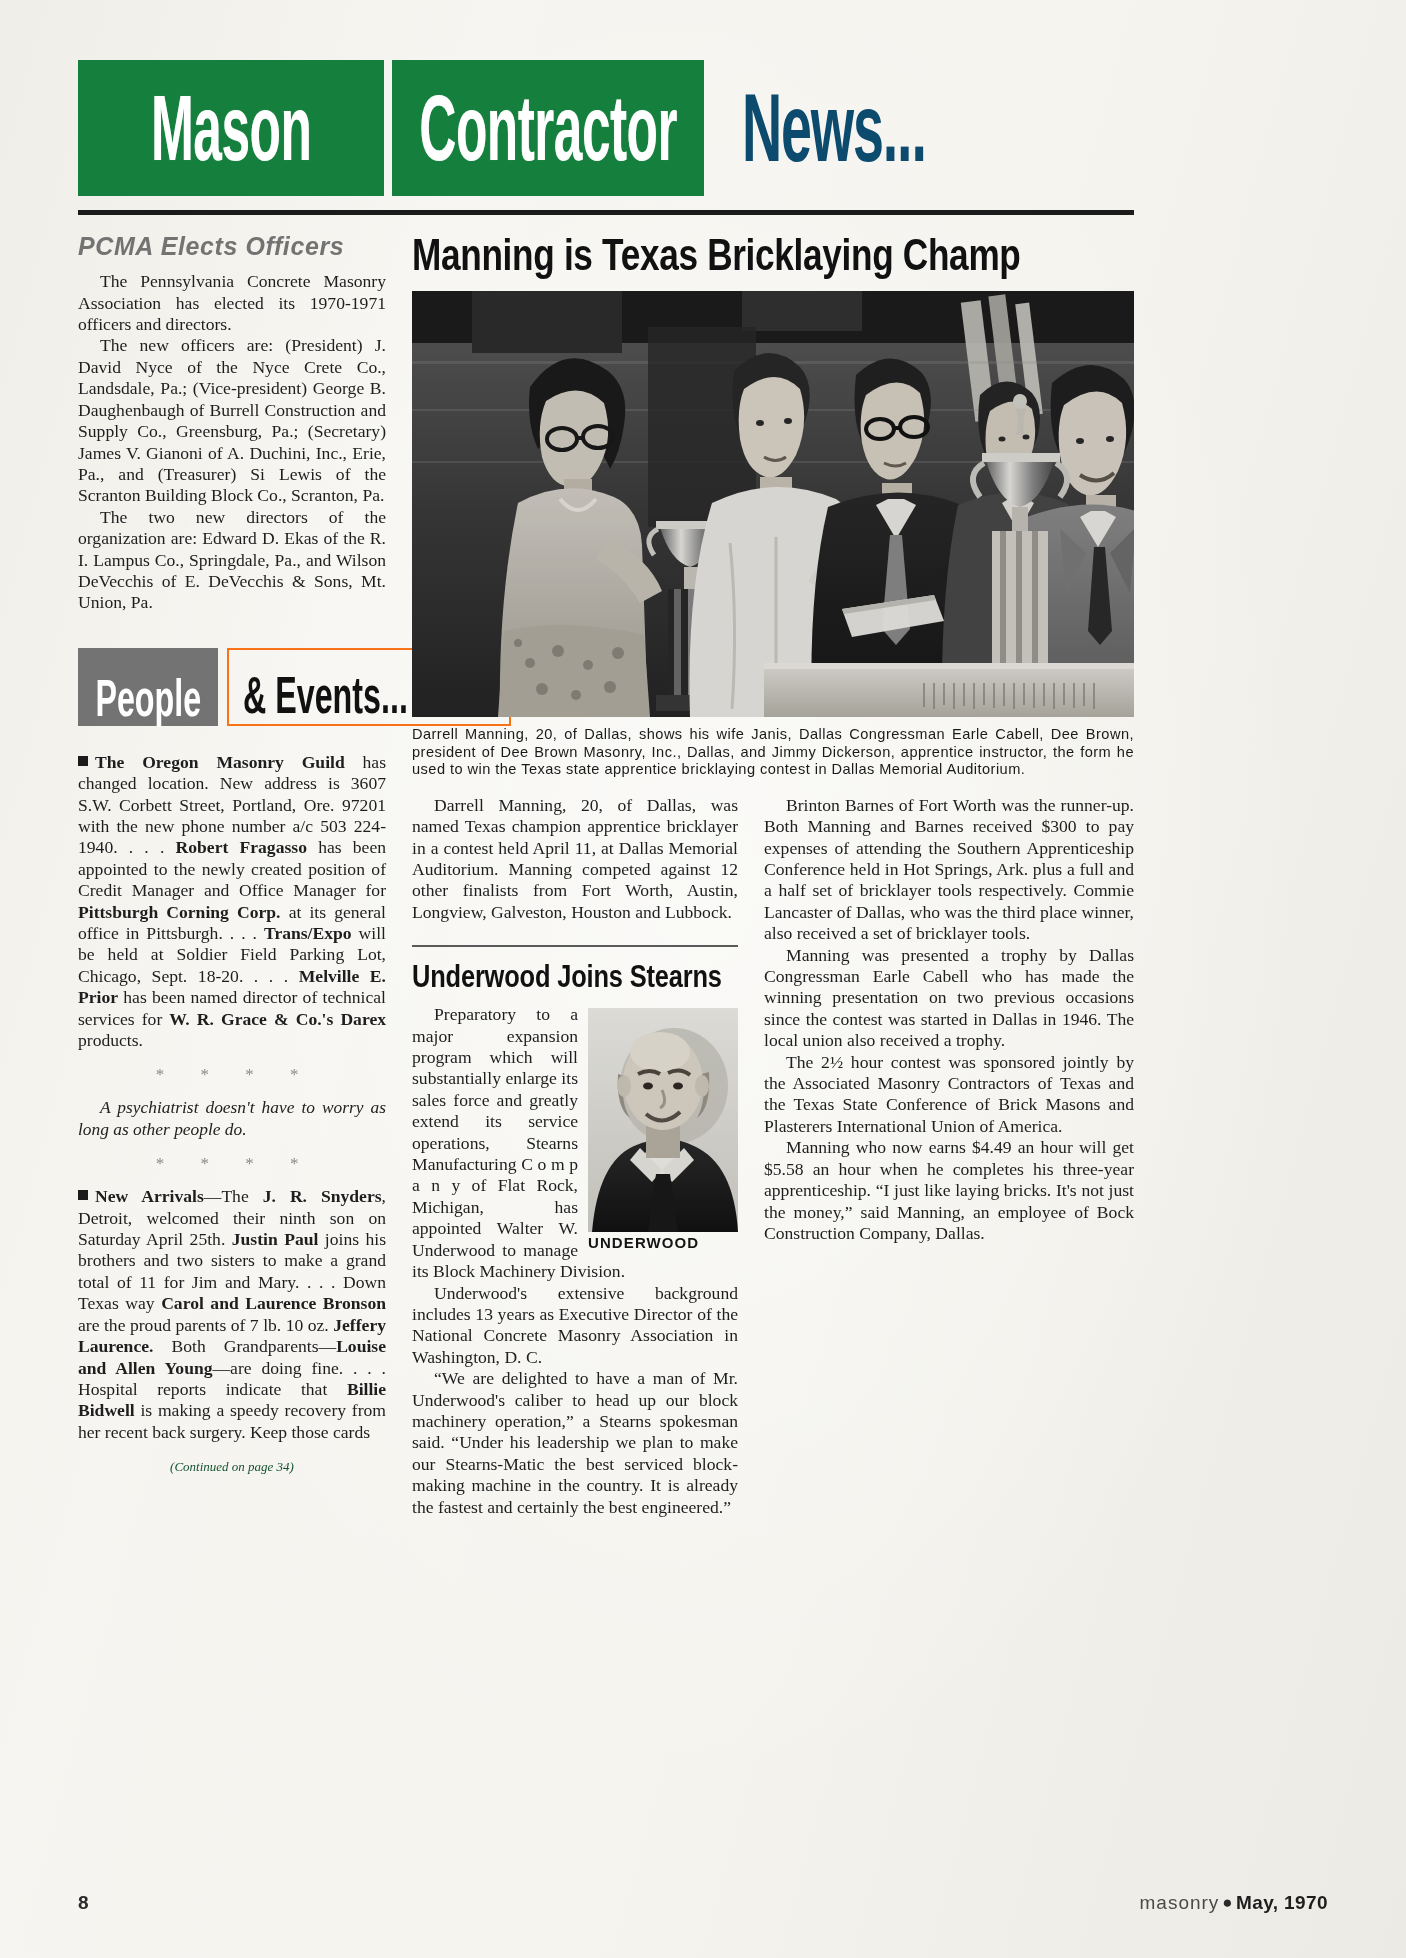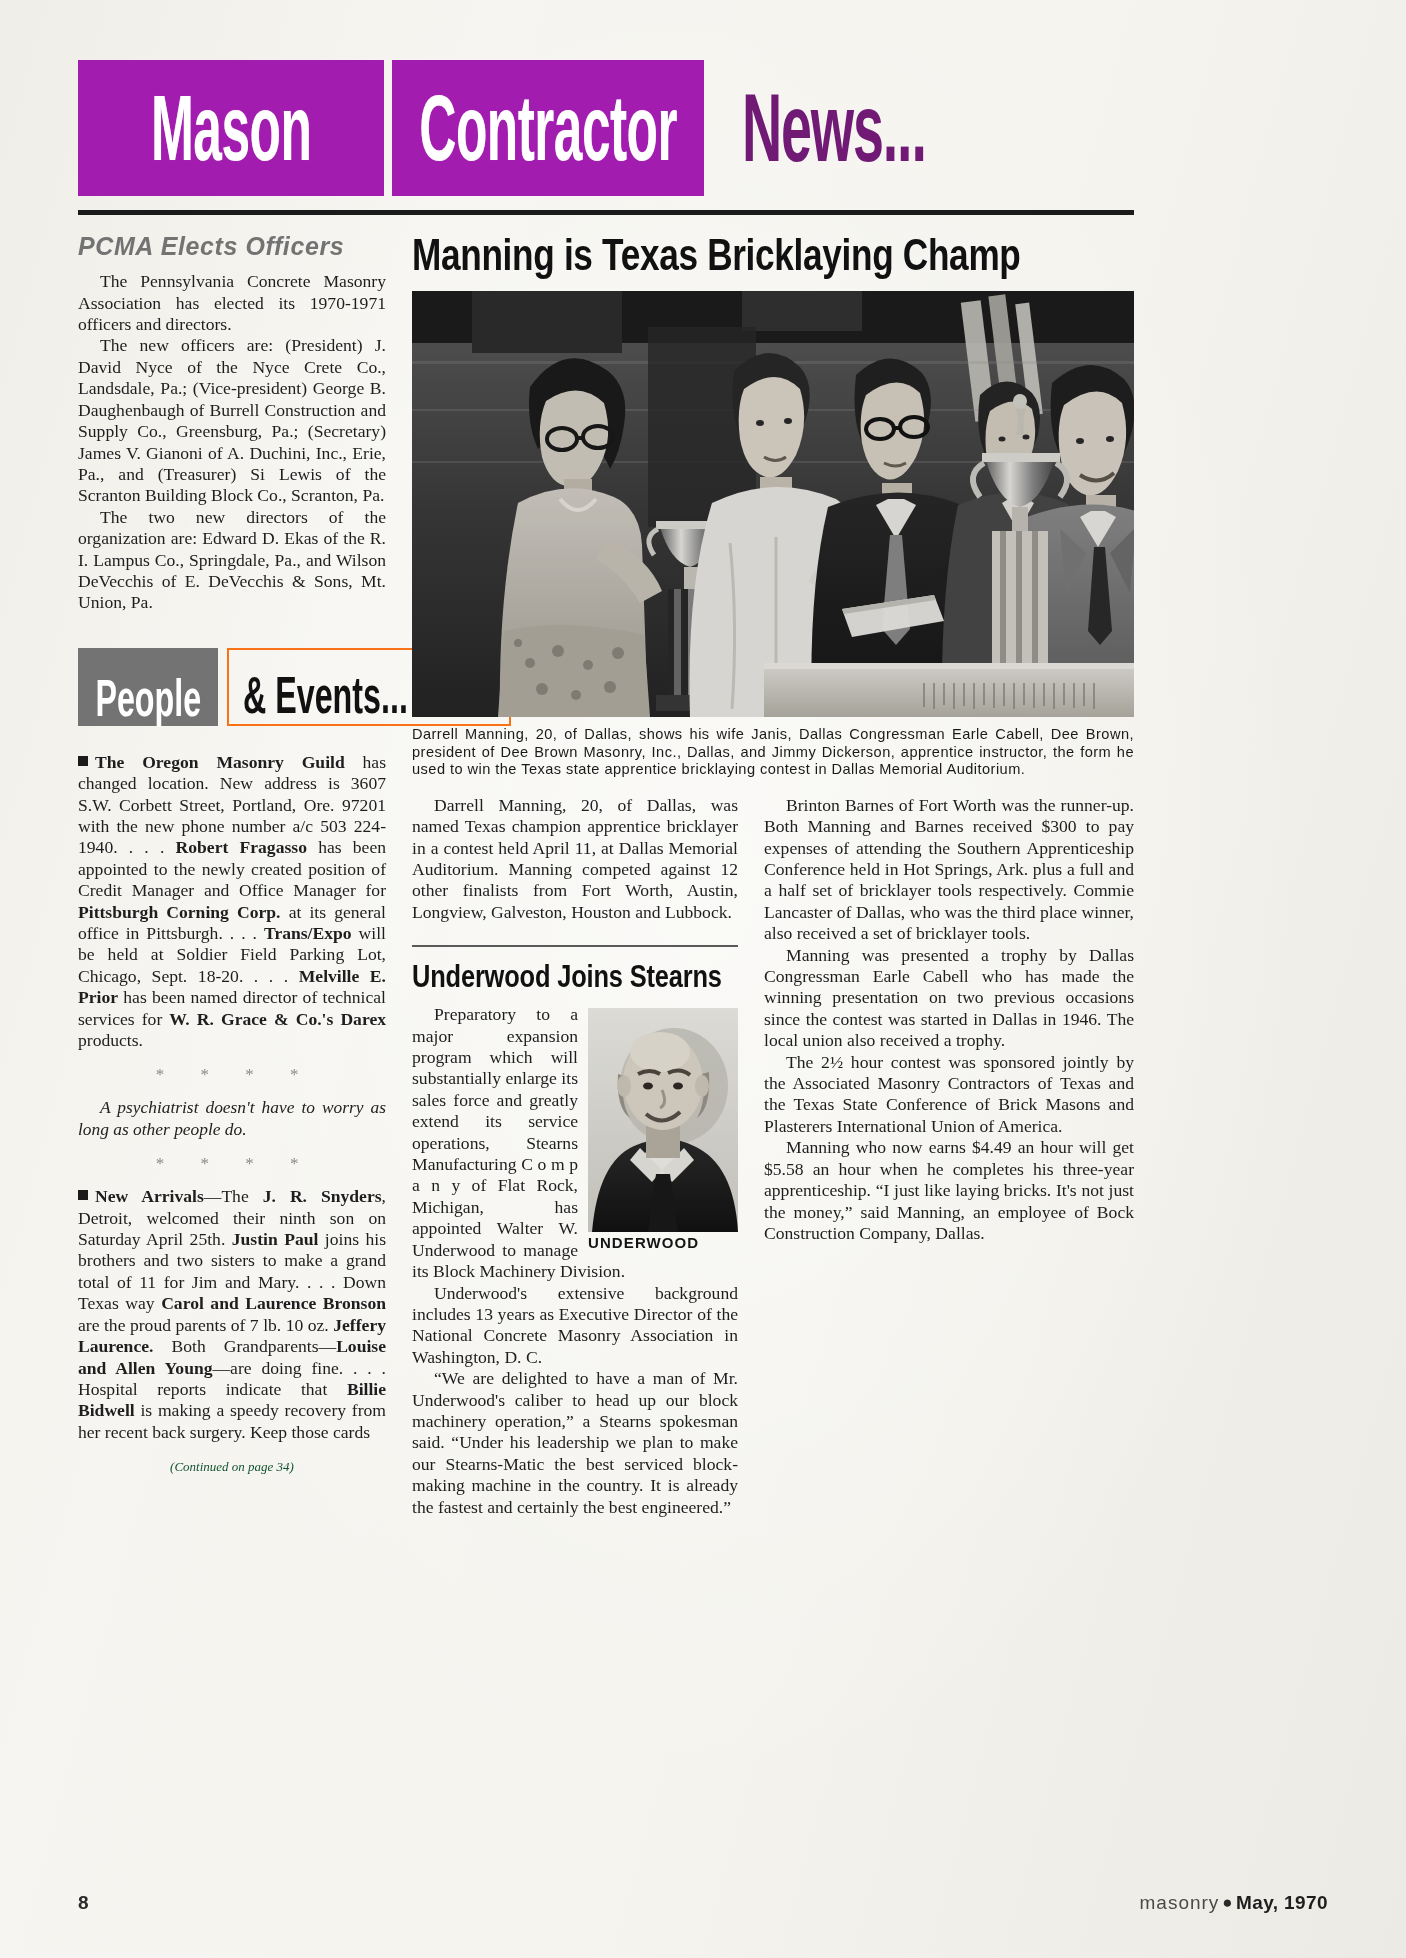--- a/index.html
+++ b/index.html
@@ -16,40 +16,40 @@
     background:
       radial-gradient(ellipse at 50% 45%, rgba(255,255,255,0.55) 0%, rgba(255,255,255,0) 62%),
       linear-gradient(105deg,#efeee8 0%,#f6f5f1 25%,#f4f3ee 60%,#eceae4 100%);
     pointer-events:none;
   }
   .inner{position:absolute;left:78px;top:60px;width:1056px;}
 
   
   .masthead{display:flex;align-items:stretch;height:136px;}
   .mh-box{
-    background:#a21caf;color:#ffffff;
+    background:#15803d;color:#ffffff;
     display:flex;align-items:center;justify-content:center;
     font-family:"Liberation Sans",sans-serif;
     font-weight:700;
     letter-spacing:-1px;
   }
   .mh-box span{
     display:block;
     transform:scaleX(0.56);
     transform-origin:center;
     white-space:nowrap;
     font-size:92px;
     line-height:1;
     text-shadow:0 0 1px rgba(255,255,255,.4);
   }
   .mh-mason{width:306px;margin-right:8px;}
   .mh-contractor{width:312px;}
   .mh-news{
     flex:1;display:flex;align-items:center;
-    padding-left:38px;color:#701a75;
+    padding-left:38px;color:#0c4a6e;
     font-family:"Liberation Sans",sans-serif;font-weight:700;
   }
   .mh-news span{
     display:block;transform:scaleX(0.58);transform-origin:left center;
     white-space:nowrap;font-size:96px;line-height:1;letter-spacing:-2px;
   }
   .rule-thick{height:5px;background:#1b1b1b;margin-top:14px;}
 
   
   .cols{display:flex;margin-top:18px;}

